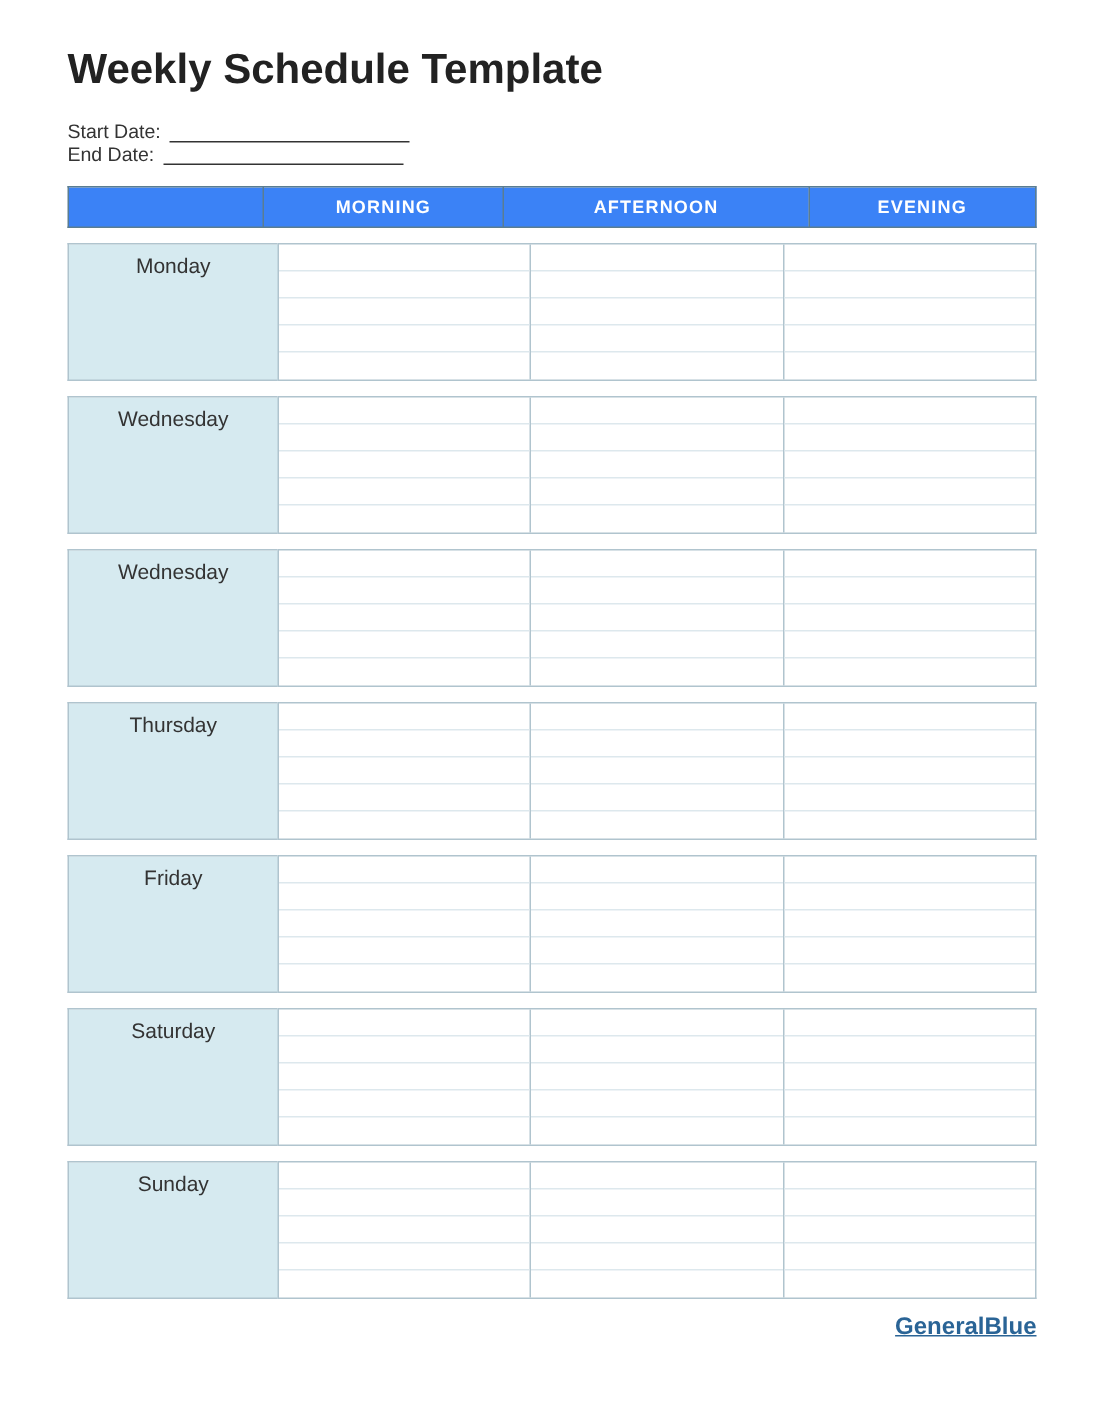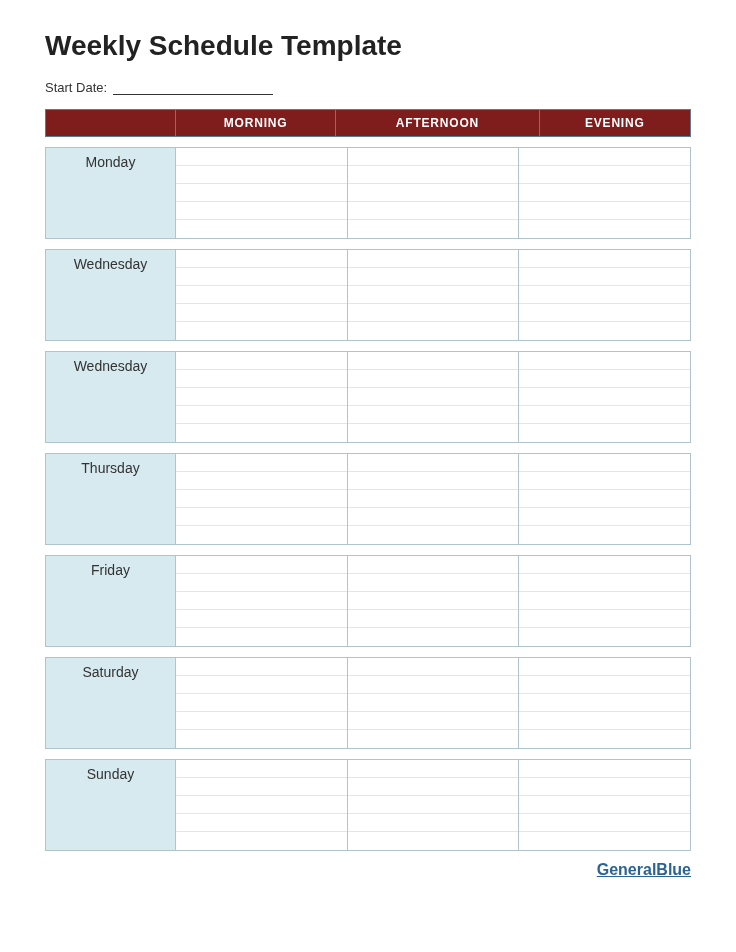--- a/index.html
+++ b/index.html
@@ -36,41 +36,41 @@
       width: 160px;
       height: 14px;
     }
     .header-table {
       width: 100%;
       border-collapse: collapse;
       border: 1px solid #5a7d91;
       margin-bottom: 10px;
     }
     .header-table th {
-      background-color: #7f1d1d;
+      background-color: #3b82f6;
       color: #fff;
       font-size: 12px;
       font-weight: bold;
       text-align: center;
       padding: 6px 4px;
       letter-spacing: 0.8px;
       border: 1px solid #5a7d91;
     }
     .header-table th.empty-th {
       width: 130px;
     }
     .day-row-table {
       width: 100%;
       border-collapse: collapse;
       border: 1px solid #b0c4ce;
       margin-bottom: 10px;
     }
     .day-label-td {
       background-color: #d6eaf0;
-      width: 130px;
+      width: 140px;
       text-align: center;
       vertical-align: top;
       font-size: 14px;
       color: #333;
       border-right: 1px solid #b0c4ce;
       padding: 6px 0;
     }
     .content-td {
       vertical-align: top;
       padding: 0;
@@ -113,20 +113,24 @@
     }
   </style>
 </head>
 <body>
 
 <h1>Weekly Schedule Template</h1>
 
 <div class="date-row">
   <div class="date-field">
     <span>Start Date:</span>
+    <span class="date-line"></span>
+  </div>
+  <div class="date-field">
+    <span>End Date:</span>
     <span class="date-line"></span>
   </div>
 </div>
 
 <table class="header-table">
   <thead>
     <tr>
       <th class="empty-th"></th>
       <th>MORNING</th>
       <th>AFTERNOON</th>

